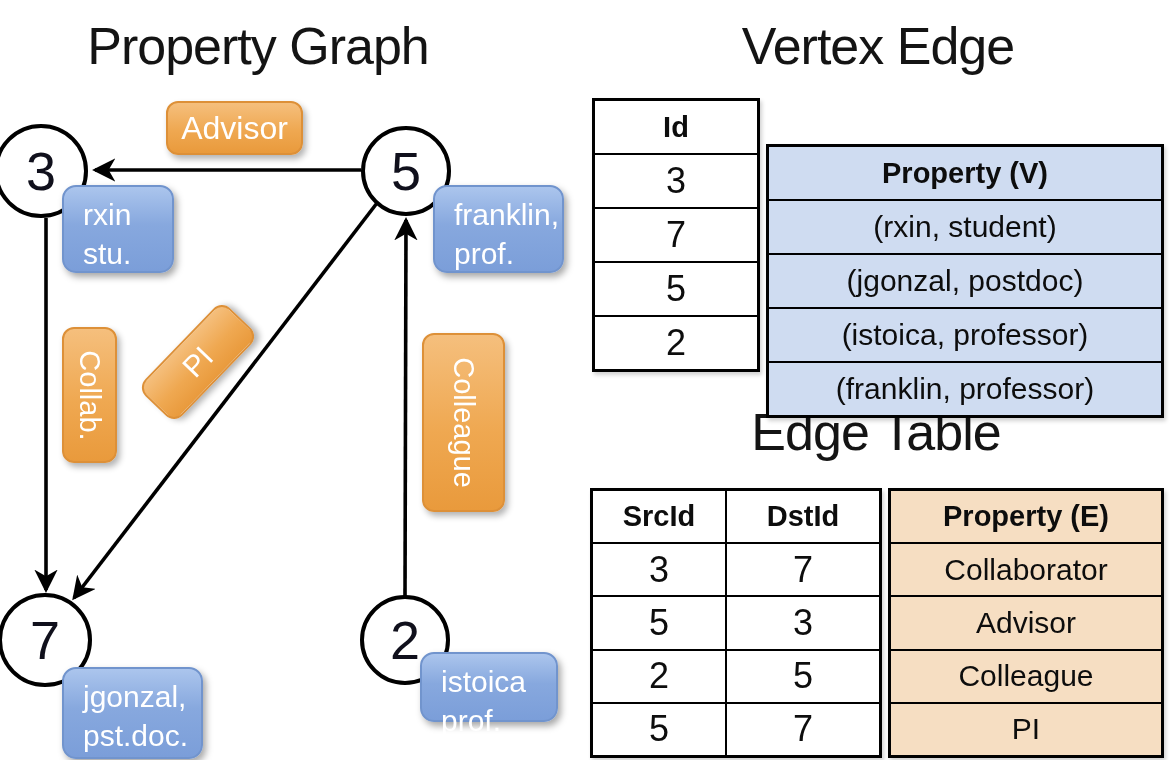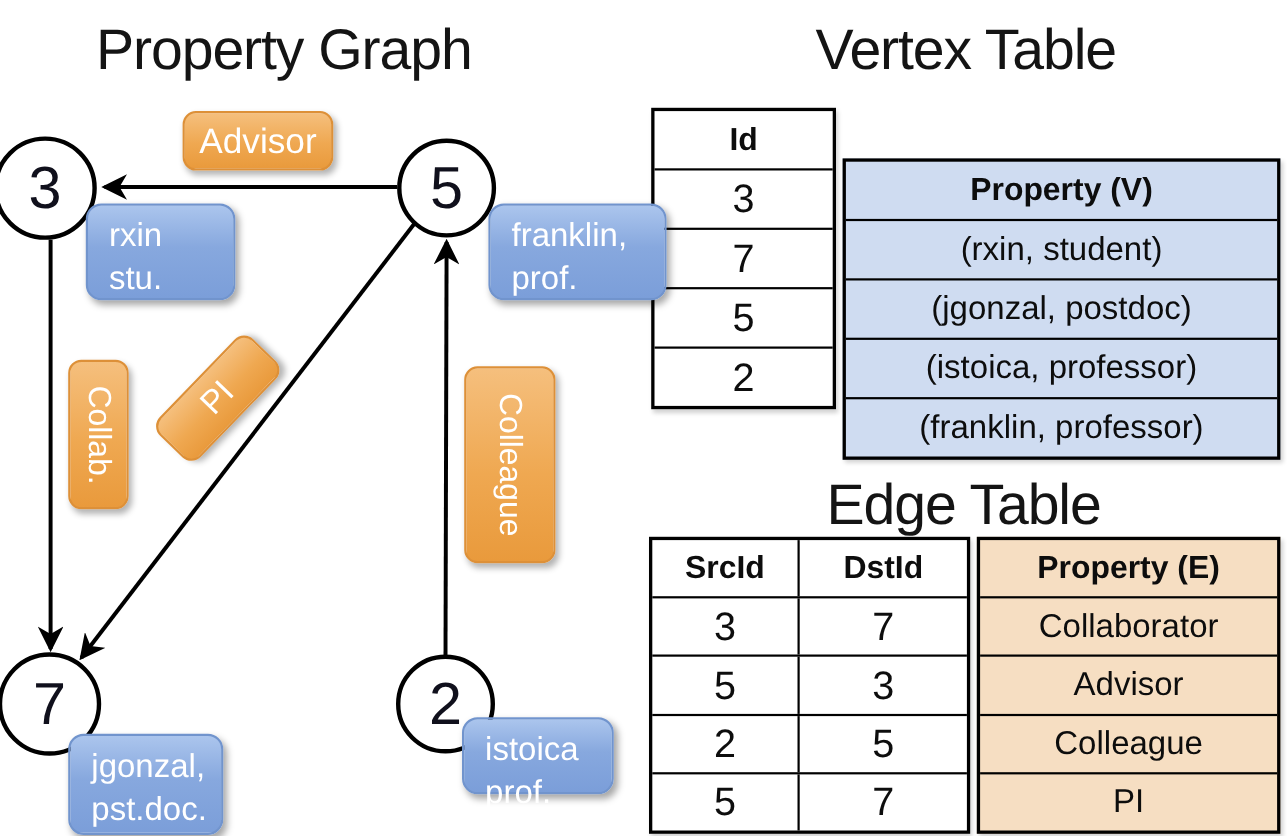--- a/index.html
+++ b/index.html
@@ -6,21 +6,21 @@
   .stage {
     position:relative; width:1170px; height:760px; overflow:hidden;
     background:#ffffff; font-family:"Liberation Sans", sans-serif; color:#111;padding-left:34px;
   }
   .big-title {
     position:absolute; transform:translateX(-50%); white-space:nowrap;
     font-size:52px; font-weight:400; letter-spacing:-1px; color:#141414;
   }
   #title-graph  { left:258px; top:16px; }
   #title-vertex { left:878px; top:16px; }
-  #title-edge   { left:876px; top:402px;margin-top:27px; }
+  #title-edge   { left:876px; top:402px; }
 
   
   .edges-svg { position:absolute; left:0; top:0; z-index:1; }
   .gnode {
     position:absolute; box-sizing:border-box; background:#fff;
     border:4px solid #000; border-radius:50%;
     display:flex; align-items:center; justify-content:center;
     font-size:54px; font-weight:400; color:#10101c; z-index:3;
   }
   #node3 { left:-6px;  top:124px; width:94px; height:94px; }
@@ -28,22 +28,22 @@
   #node7 { left:-2px;  top:593px; width:94px; height:94px; }
   #node2 { left:360px; top:595px; width:90px; height:90px; }
 
   .vbox {
     position:absolute; box-sizing:border-box; z-index:4;
     background:linear-gradient(180deg,#abc5ed 0%, #87a8de 45%, #7b9ed9 100%);
     border:2px solid #7194cd; border-radius:14px;
     color:#fff; font-size:30px; line-height:39px; padding:8px 8px 0 19px;
     box-shadow:3px 4px 7px rgba(0,0,0,0.35);
   }
-  #vbox-rxin     { left:62px;  top:185px; width:136px; height:88px;margin-left:16px; }
-  #vbox-franklin { left:444px; top:185px; width:162px; height:88px; }
+  #vbox-rxin     { left:62px;  top:185px; width:112px; height:88px; }
+  #vbox-franklin { left:433px; top:185px; width:131px; height:88px; }
   #vbox-jgonzal  { left:62px;  top:667px; width:141px; height:92px; }
   #vbox-istoica  { left:420px; top:652px; width:138px; height:70px; }
 
   .elabel {
     position:absolute; box-sizing:border-box; z-index:2;
     background:linear-gradient(180deg,#f5bf7d 0%, #efa851 55%, #e99a3c 100%);
     border:2px solid #dd9038; border-radius:12px;
     color:#fff; display:flex; align-items:center; justify-content:center;
     box-shadow:3px 4px 6px rgba(0,0,0,0.3);
   }
@@ -75,21 +75,21 @@
   #et-ids .tcell.src { flex:0 0 132px; }
   #et-ids .tcell.dst { border-left:2.5px solid #000; }
   #et-prop { left:888px; top:488px; width:276px; height:270px; background:#f6dec2; }
 </style>
 </head>
 <body>
 
 <div class="stage">
 
   <div class="big-title" id="title-graph">Property Graph</div>
-  <div class="big-title" id="title-vertex">Vertex Table</div>
+  <div class="big-title" id="title-vertex">Vertex Edge</div>
   <div class="big-title" id="title-edge">Edge Table</div>
 
   <svg class="edges-svg" width="585" height="760" viewBox="0 0 585 760">
     <defs>
       <marker id="ah" viewBox="0 0 12 12" refX="10.5" refY="6" markerWidth="6.5" markerHeight="6.5" orient="auto-start-reverse">
         <path d="M0,0 L12,6 L0,12 L3.5,6 Z" fill="#000"></path>
       </marker>
     </defs>
     <line x1="361" y1="170" x2="95" y2="170" stroke="#000" stroke-width="3.6" marker-end="url(#ah)"></line>
     <line x1="46" y1="218" x2="46" y2="590" stroke="#000" stroke-width="3.6" marker-end="url(#ah)"></line>

